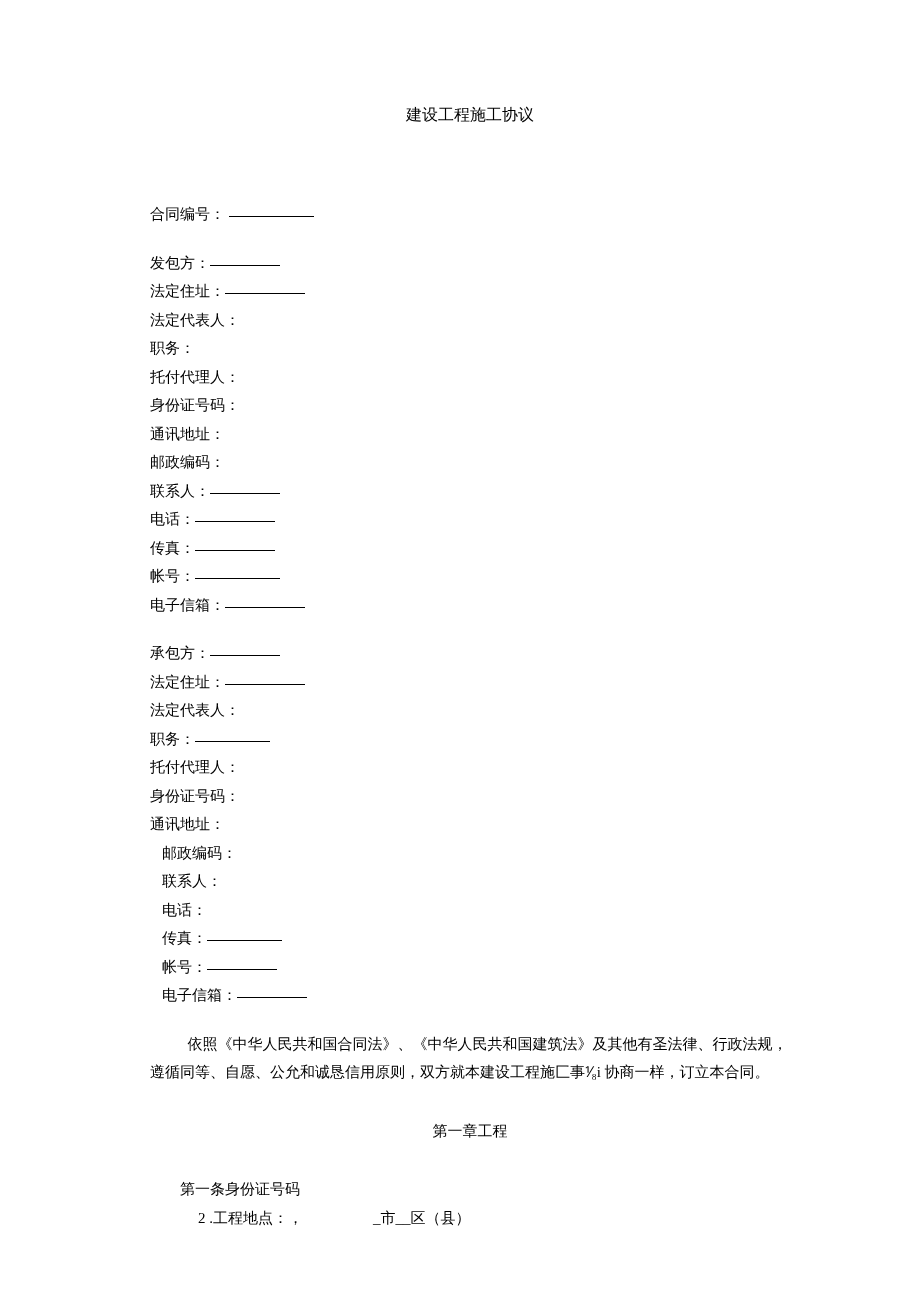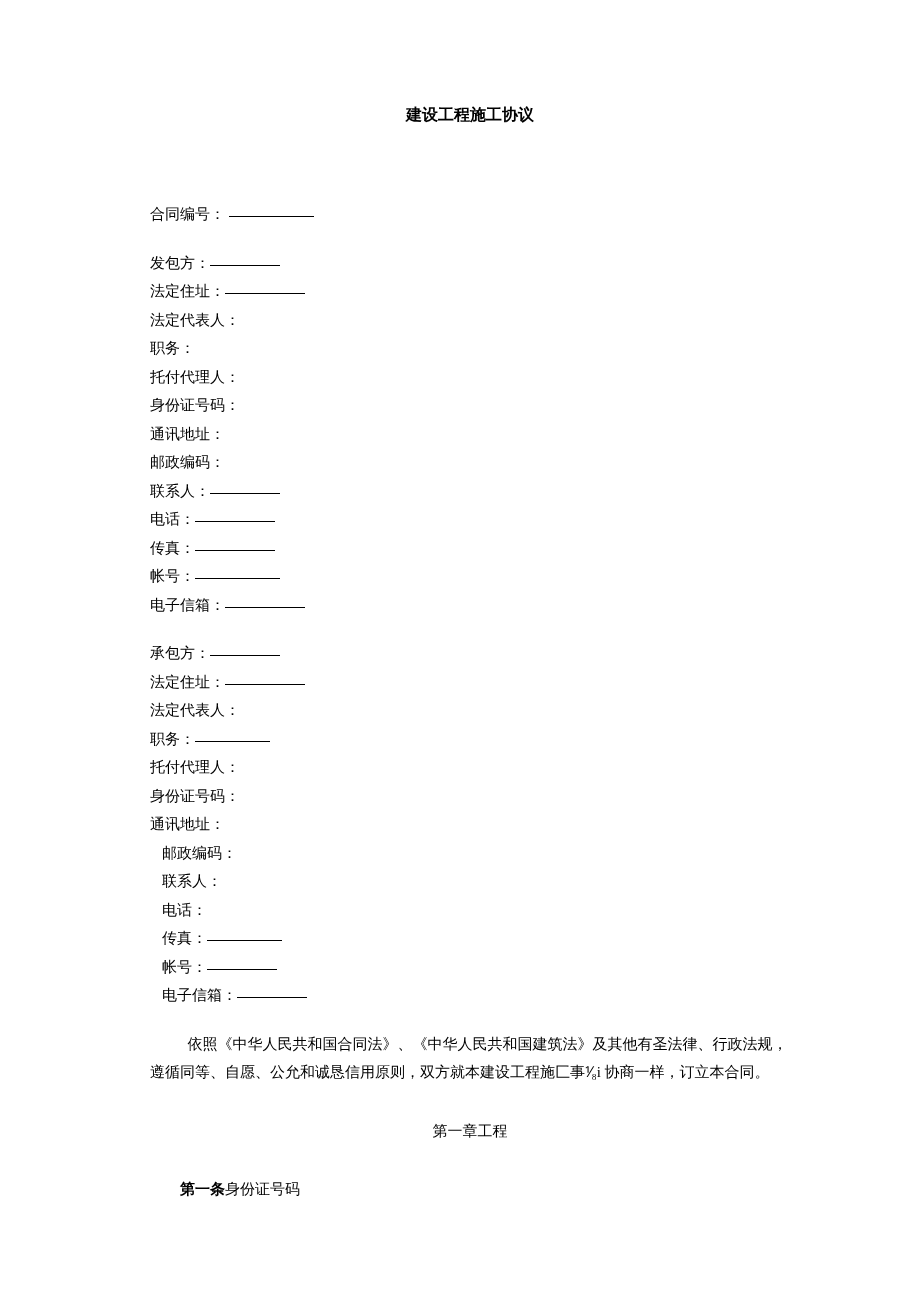--- a/index.html
+++ b/index.html
@@ -10,21 +10,21 @@
     font-size: 15px;
     color: #000;
     width: 920px;
     line-height: 1.9;
   }
   .page {
     padding: 100px 130px 60px 150px;
   }
   .title {
     text-align: center;
-    font-weight: bold;
+    font-weight: normal;
     font-size: 16px;
     margin-bottom: 70px;
   }
   .section {
     margin-bottom: 20px;
   }
   .field-line {
     white-space: nowrap;
   }
   .blank {
@@ -51,21 +51,21 @@
     font-weight: normal;
     margin-top: 30px;
     margin-bottom: 30px;
   }
   .article {
     margin-top: 10px;
   }
   .article-title {
     text-indent: 2em;
   }
-  .article-title .bold { font-weight: bold; margin-top: 28px; }
+  .article-title .bold { font-weight: normal; margin-top: 28px; }
   .num-line {
     padding-left: 3.2em;
   }
   .gap { display:inline-block; width: 70px;}
 </style>
 </head>
 <body>
 
 <div class="page">
   <div class="title">建设工程施工协议</div>
@@ -108,14 +108,17 @@
     <div class="field-line indent"><span>帐号：</span><span class="blank w70"></span></div>
     <div class="field-line indent"><span>电子信箱：</span><span class="blank w70"></span></div>
   </div>
 
   <div class="intro">依照《中华人民共和国合同法》、《中华人民共和国建筑法》及其他有圣法律、行政法规，遵循同等、自愿、公允和诚恳信用原则，双方就本建设工程施匚事⅟₈i 协商一样，订立本合同。</div>
 
   <div class="chapter">第一章工程</div>
 
   <div class="article">
     <div class="article-title"><span class="bold">第一条</span><span>身份证号码</span></div>
+    <div class="num-line">
+      <span>2 .工程地点：，</span><span class="gap"></span><span>_市__区（县）</span>
+    </div>
   </div>
 </div>
 
 </body></html>

